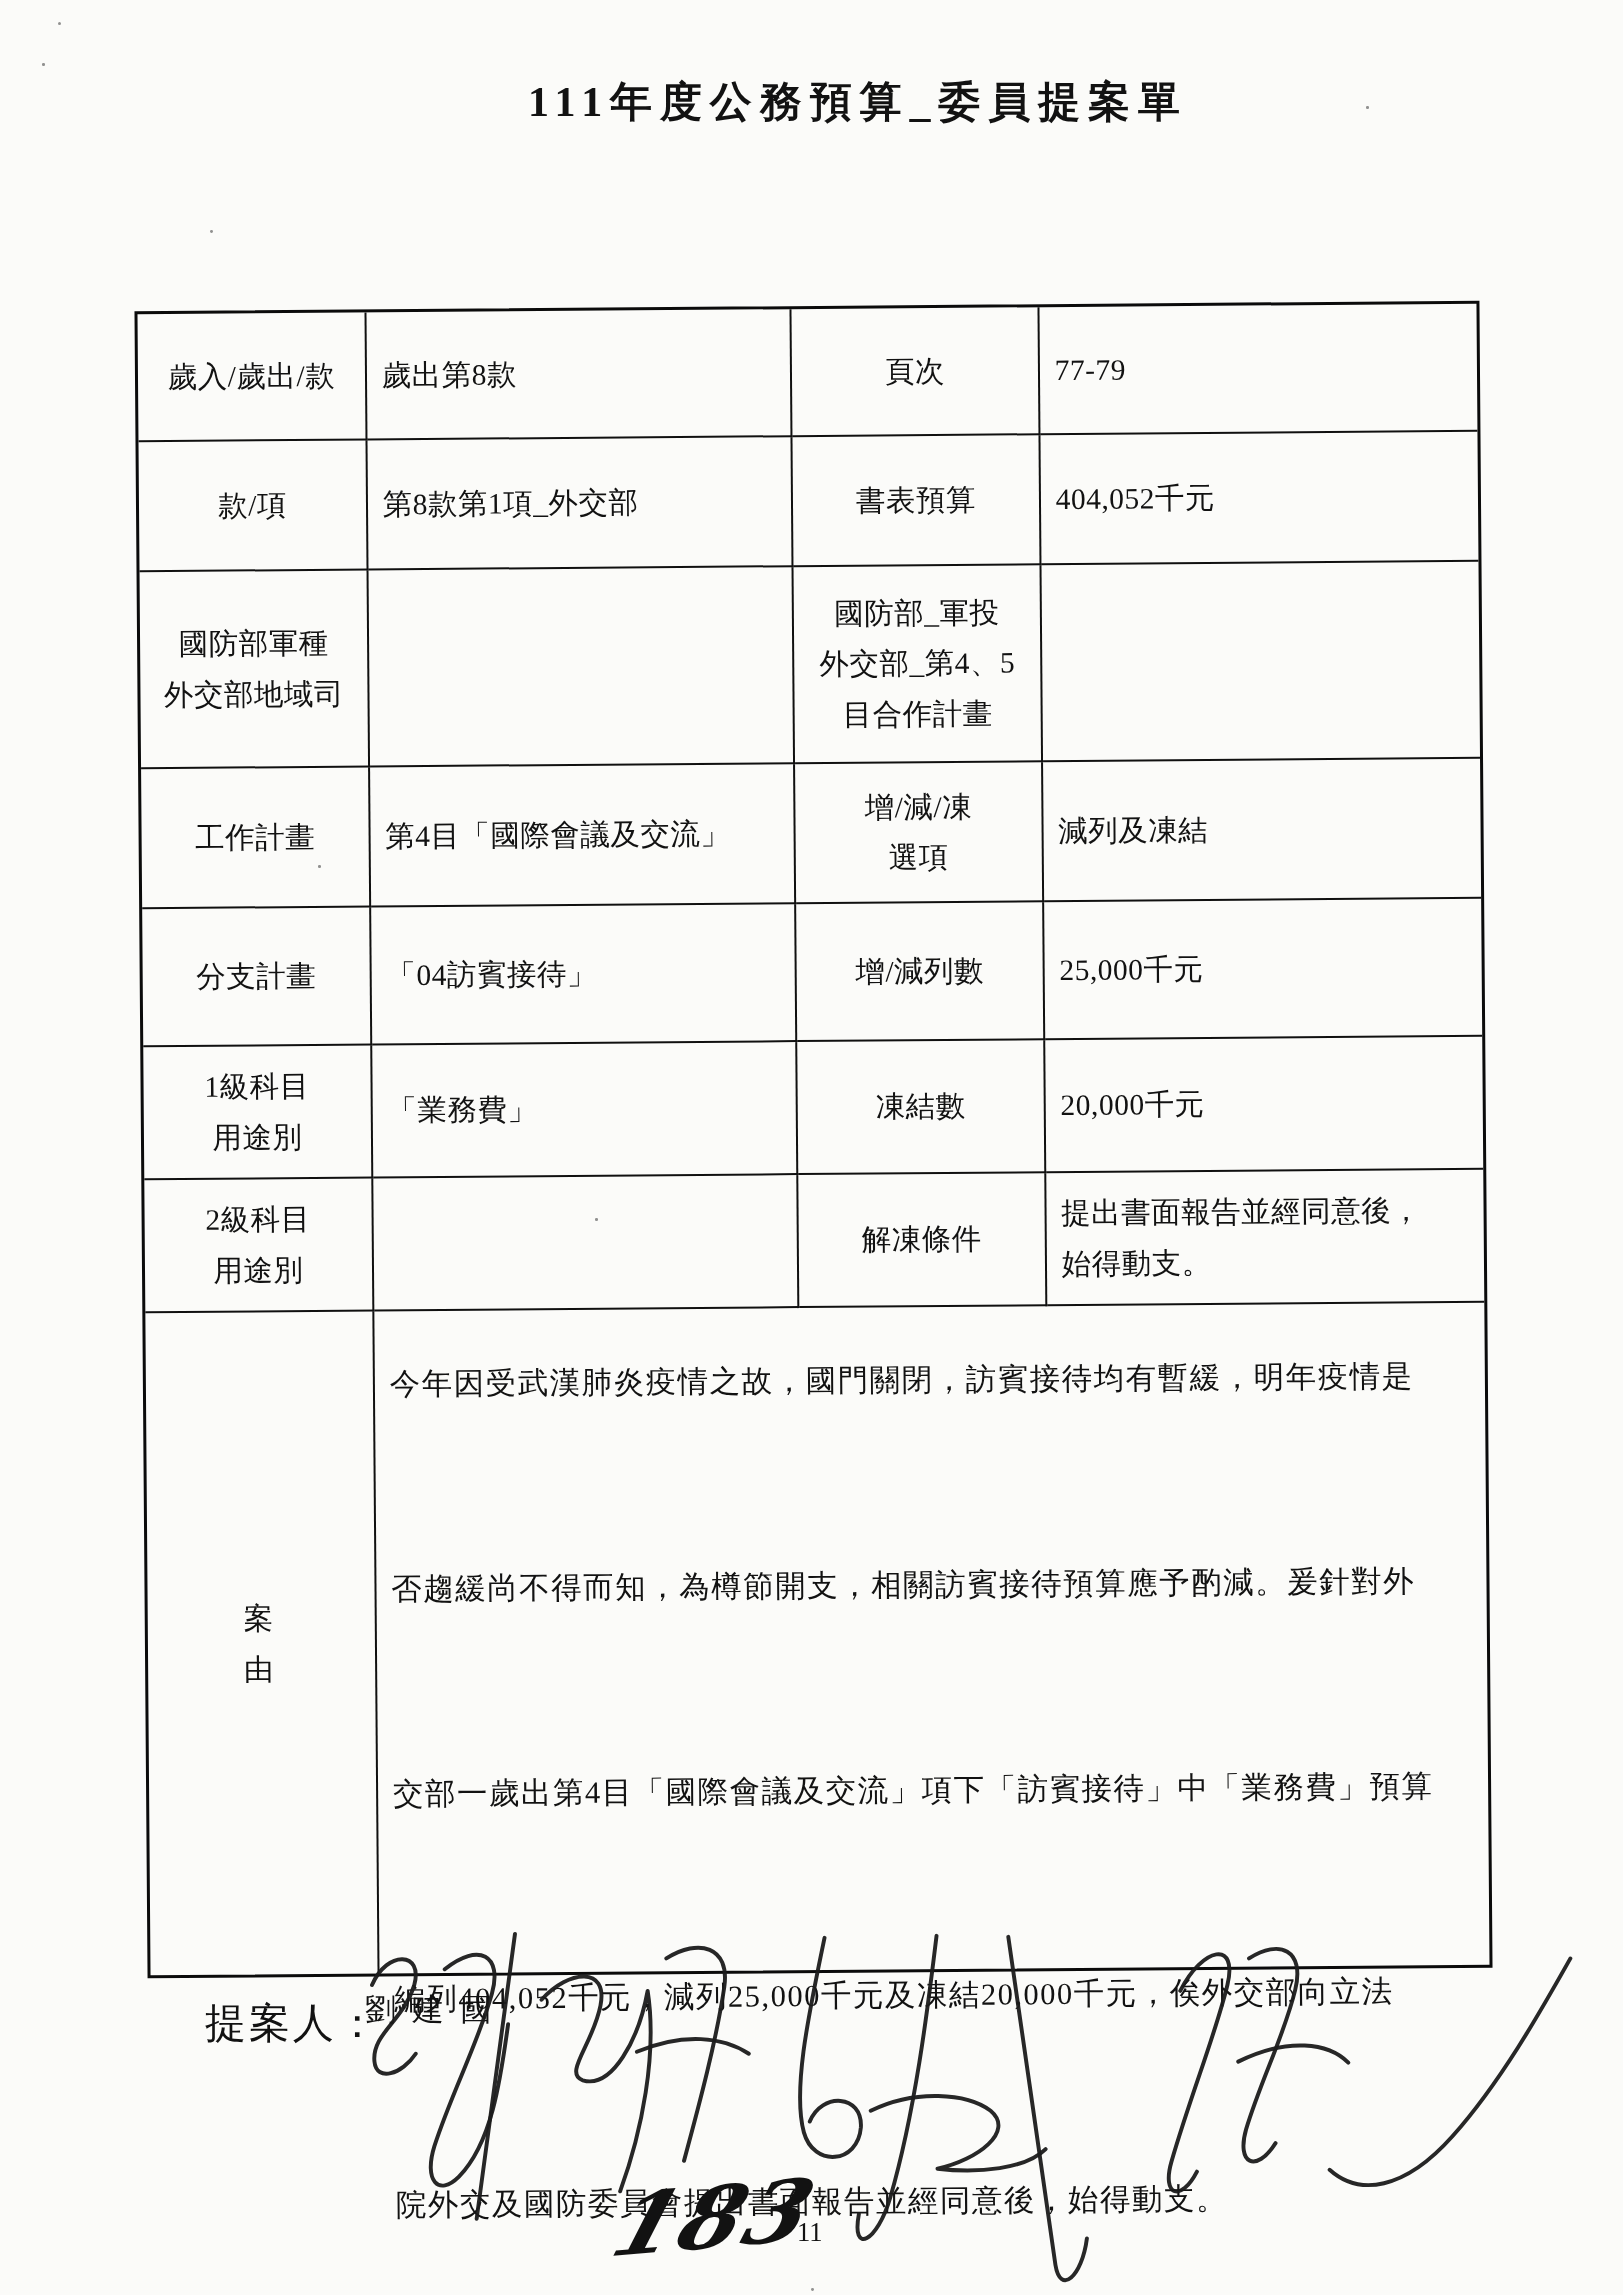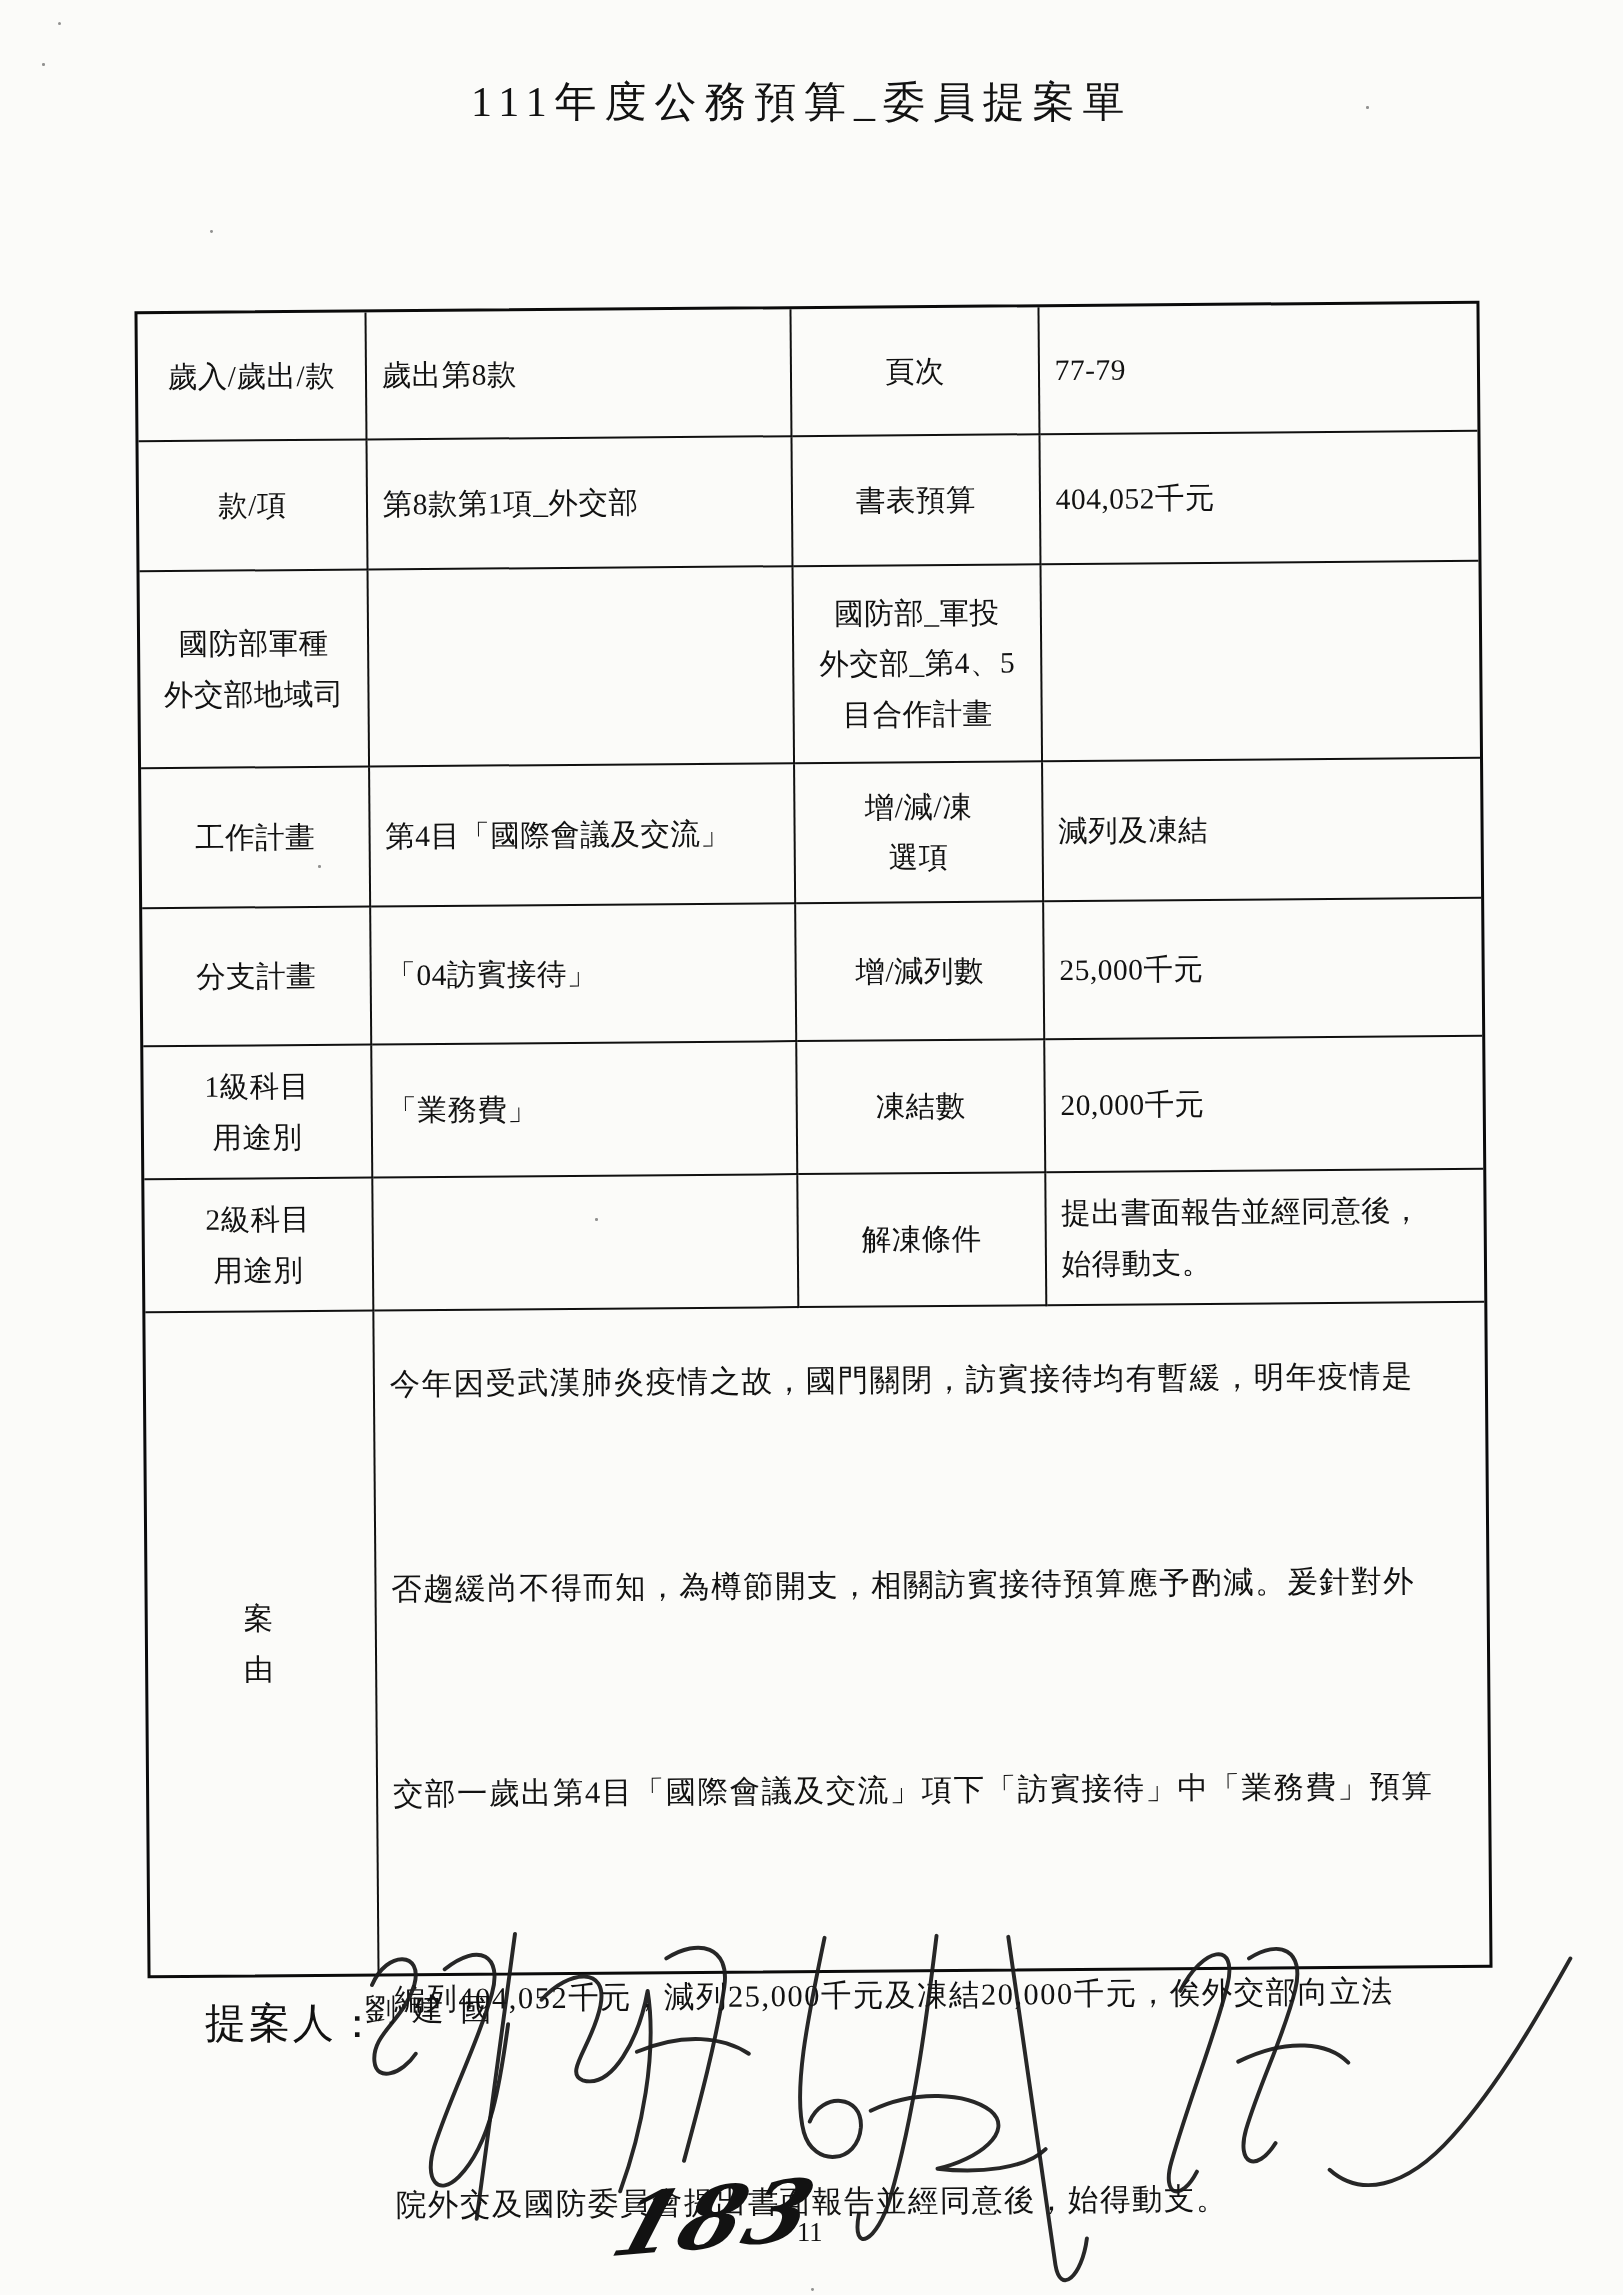--- a/index.html
+++ b/index.html
@@ -8,25 +8,25 @@
     position:relative;
     background:#fbfbf9;
     font-family:"Liberation Serif","DejaVu Serif",serif;
     color:#121212;
     overflow:hidden;
   }
   *{box-sizing:border-box;}
 
   .doc-title{
     position:absolute;
-    left:471px; top:74px;
+    left:528px; top:74px;
     font-size:42px;
     letter-spacing:7.9px;
     white-space:nowrap;
-    font-weight:normal;
+    font-weight:bold;
   }
 
   
   .tbl{
     position:absolute;
     left:141px; top:306px;
     width:1339px; height:1661px;
     box-sizing:content-box;
     border:3.9px solid #0b0b0b;
     display:grid;

